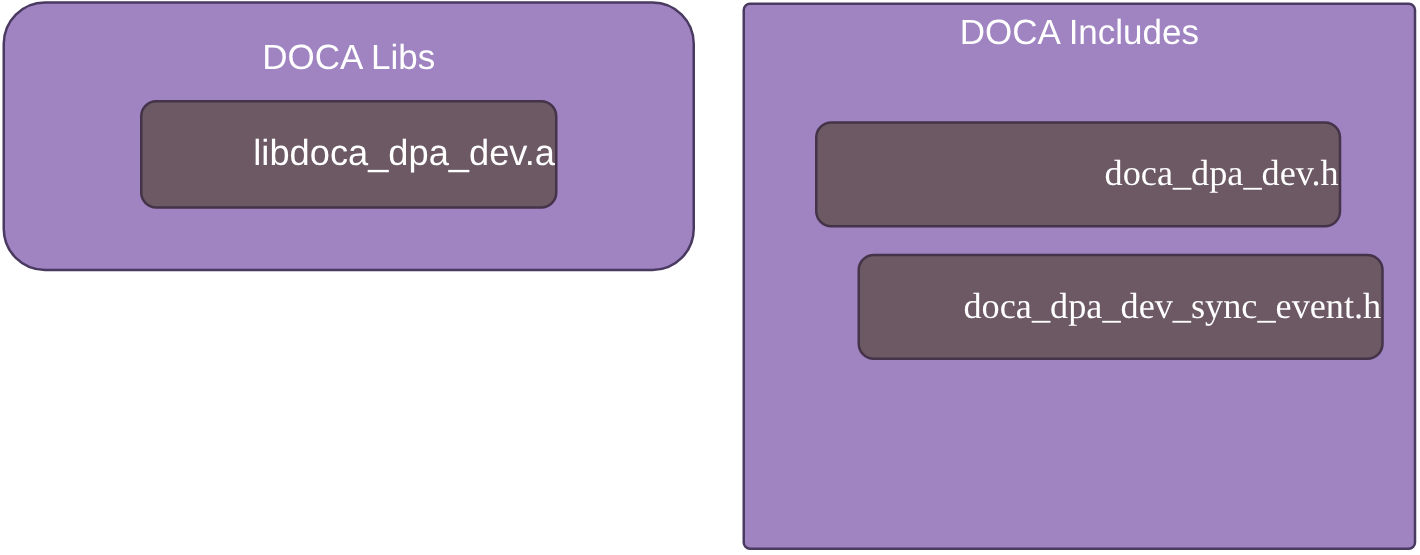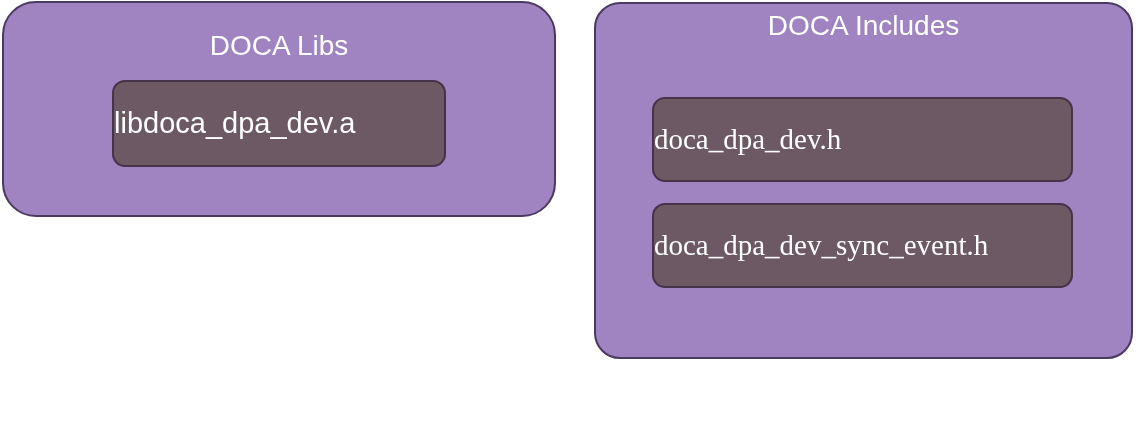--- a/index.html
+++ b/index.html
@@ -32,62 +32,62 @@
     left: 2px;
     top: 1px;
     width: 554px;
     height: 216px;
     border-radius: 34px;
   }
   .panel.includes {
     left: 594px;
     top: 2px;
     width: 539px;
-    height: 357px;
-    border-radius: 26px;
+    height: 438px;
+    border-radius: 6px;
   }
   .panel-title {
     position: absolute;
     left: 0;
     right: 0;
     text-align: center;
     color: var(--text);
     font-size: 28px;
     line-height: 32px;
     font-weight: 400;
   }
   .panel.libs .panel-title { top: 27px; }
   .panel.includes .panel-title { top: 6px; }
   .item-box {
     position: absolute;
     background: var(--box-fill);
     border: 2px solid var(--box-border);
     border-radius: 13px;
     display: flex;
     align-items: center;
-    justify-content: flex-start;
+    justify-content: flex-end;
     color: var(--text);
     font-size: 29px;
     line-height: 1;
     white-space: nowrap;
   }
   .panel.libs .item-box.pos-0 {
     left: 108px;
     top: 77px;
     width: 334px;
     height: 87px;
   }
   .panel.includes .item-box {
     left: 56px;
     width: 421px;
     height: 85px;
     font-family: Liberation Serif, serif;
   }
   .panel.includes .item-box.pos-0 { top: 93px; }
-  .panel.includes .item-box.pos-1 { top: 199px; }
+  .panel.includes .item-box.pos-1 { top: 199px; margin-left: 34px; }
   .panel.includes .item-box.pos-2 { top: 299px; }
 </style>
 </head>
 <body>
 
 <div class="stage">
 
   <div class="panel libs">
     <div class="panel-title">DOCA Libs</div>
     <div class="item-box pos-0">

